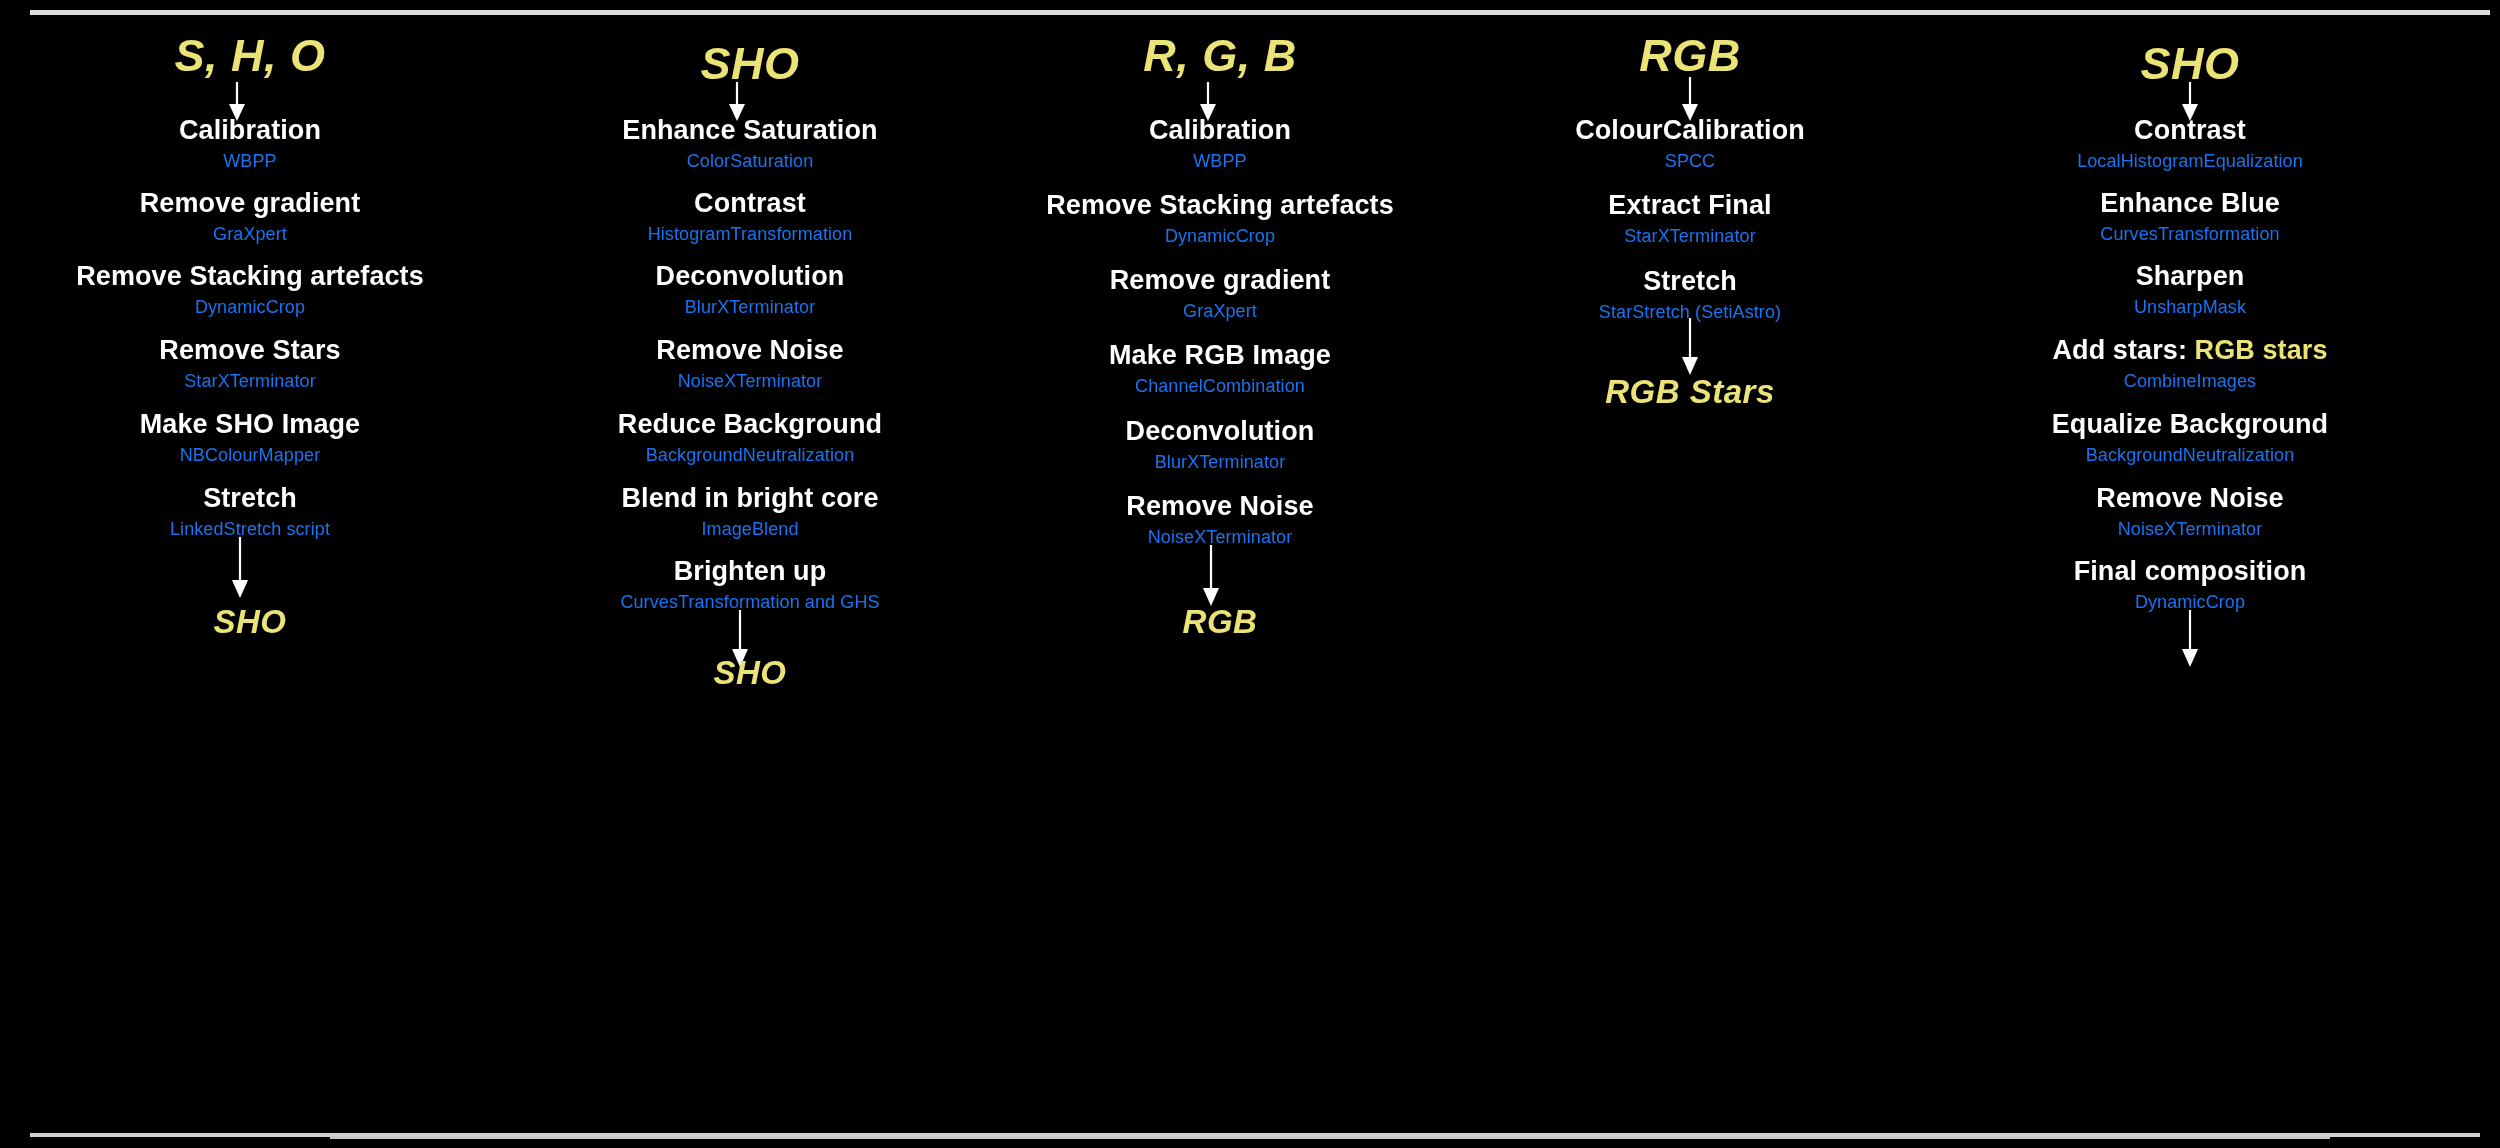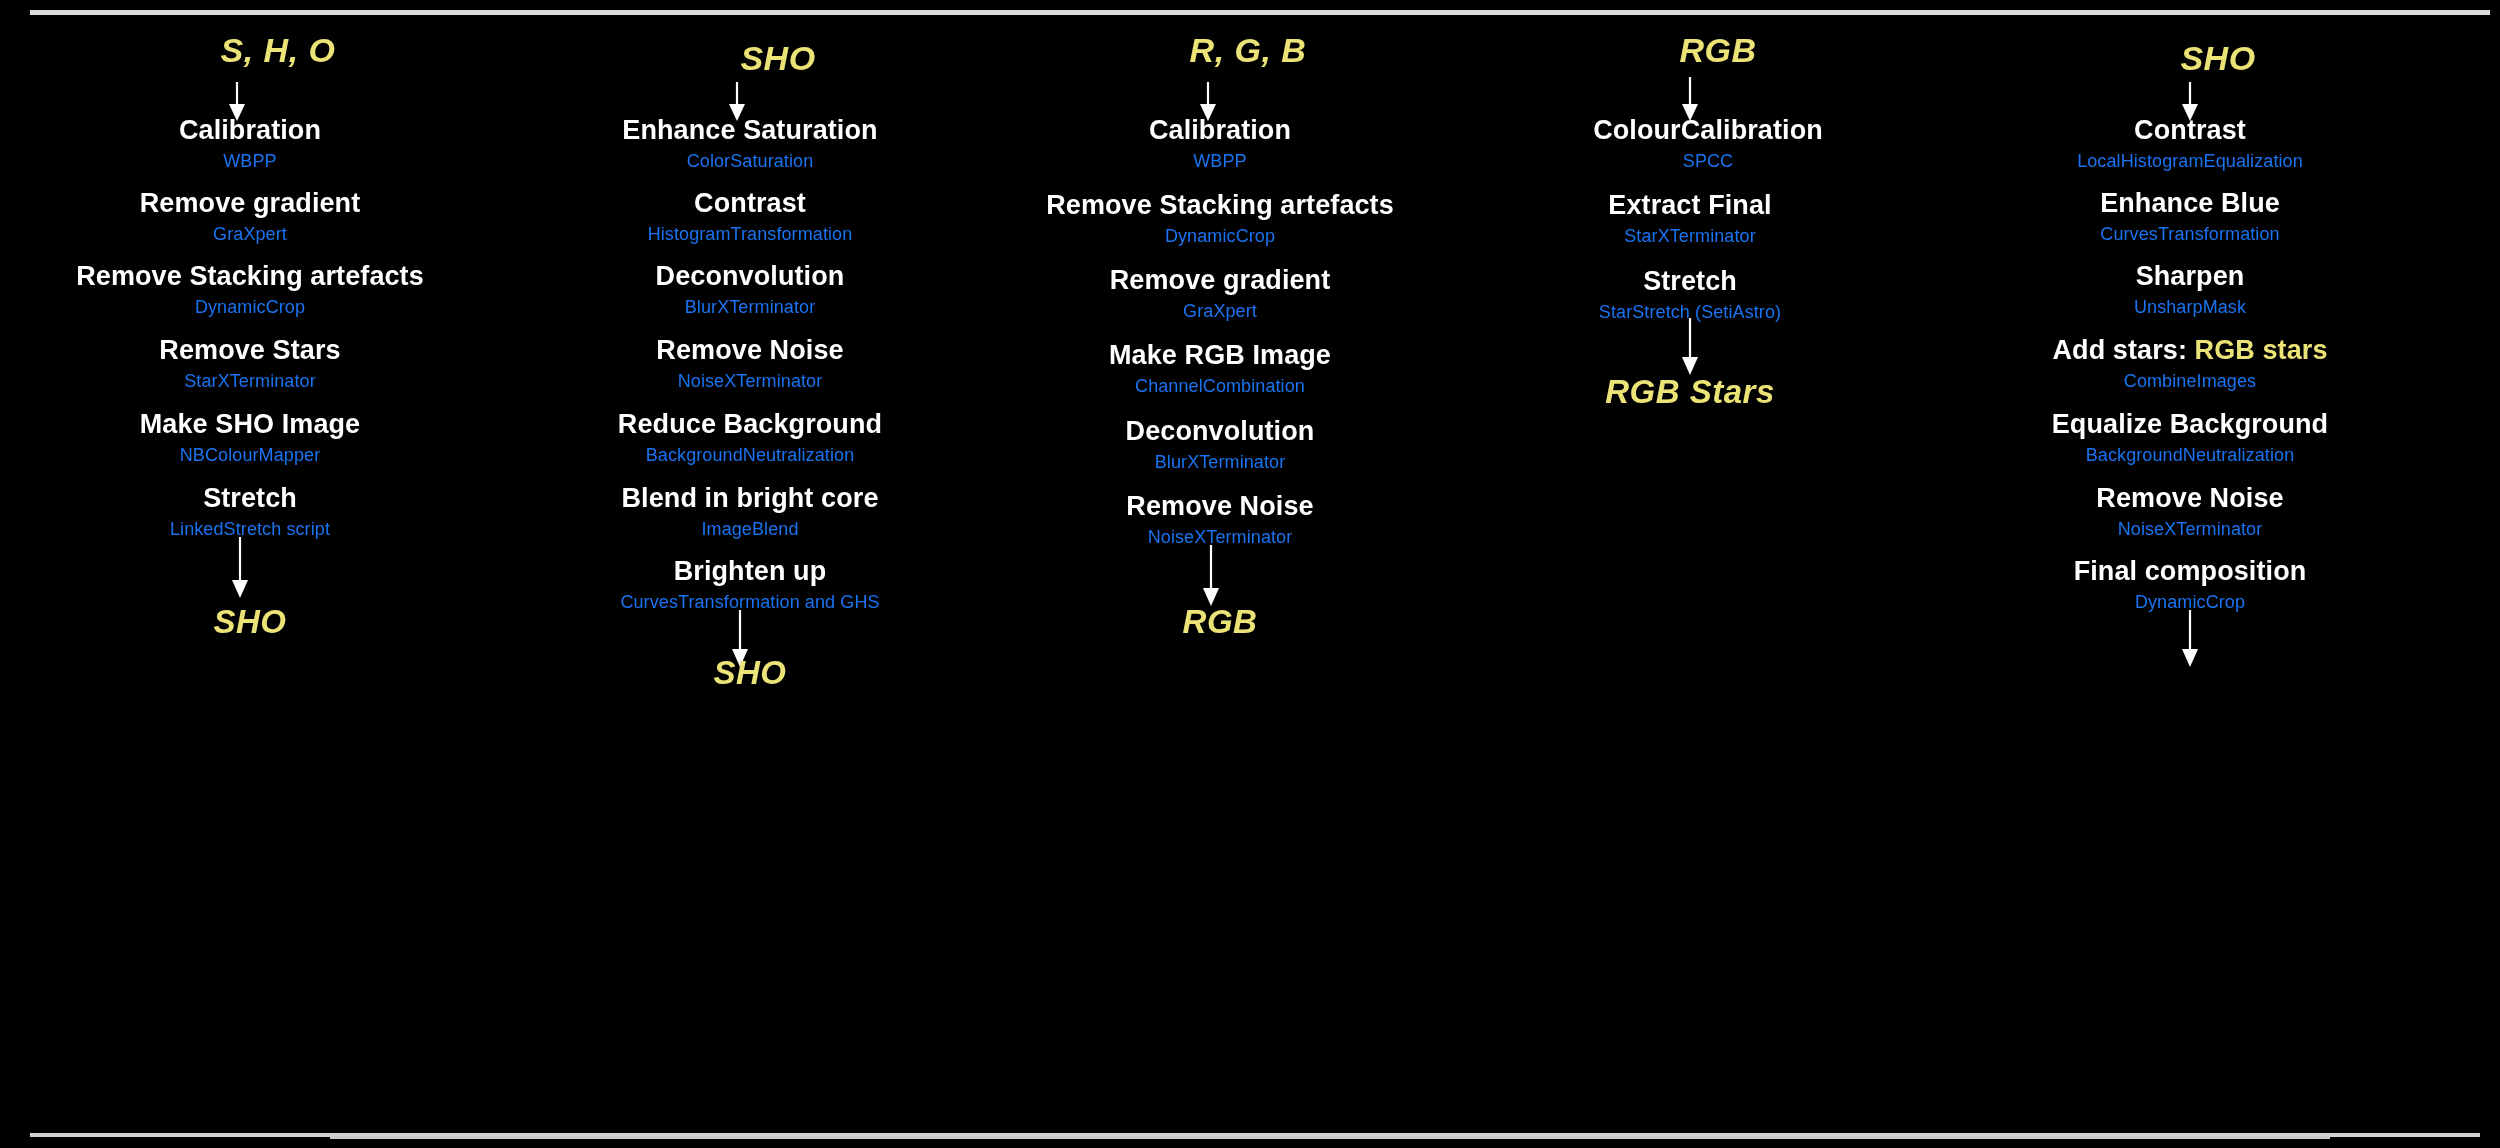--- a/index.html
+++ b/index.html
@@ -67,23 +67,22 @@
     position: absolute;
     text-align: center;
     line-height: 1.0;
     white-space: nowrap;
   }
 
   .head {
     color: #ece377;
     font-style: italic;
     font-weight: 700;
-    font-size: 34px;
+    font-size: 45px;
     letter-spacing: 0.5px;
-    padding-left: 28px;
   }
   .terminal {
     color: #ece377;
     font-style: italic;
     font-weight: 700;
     font-size: 33px;
     letter-spacing: 0.5px;
   }
   .step-title {
     color: #ffffff;
@@ -247,21 +246,21 @@
     </div>
 
     <div class="column col-3">
       <div class="node head" style="left:0;top:33px;width:500px;">RGB</div>
       <div class="arrow" style="left:237px;top:77px;">
         <svg width="26" height="45" viewBox="0 0 26 45">
             <line x1="13" y1="0" x2="13" y2="30" stroke="#ffffff" stroke-width="2.2"></line>
             <polygon points="13,44 5,27 21,27" fill="#ffffff"></polygon>
           </svg>
       </div>
-      <div class="node" style="left:18px;top:117px;width:500px;">
+      <div class="node" style="left:0;top:117px;width:500px;">
         <div class="step-title">ColourCalibration</div>
         <div class="step-tool">SPCC</div>
       </div>
       <div class="node" style="left:0;top:192px;width:500px;">
         <div class="step-title">Extract Final</div>
         <div class="step-tool">StarXTerminator</div>
       </div>
       <div class="node" style="left:0;top:268px;width:500px;">
         <div class="step-title">Stretch</div>
         <div class="step-tool">StarStretch (SetiAstro)</div>

